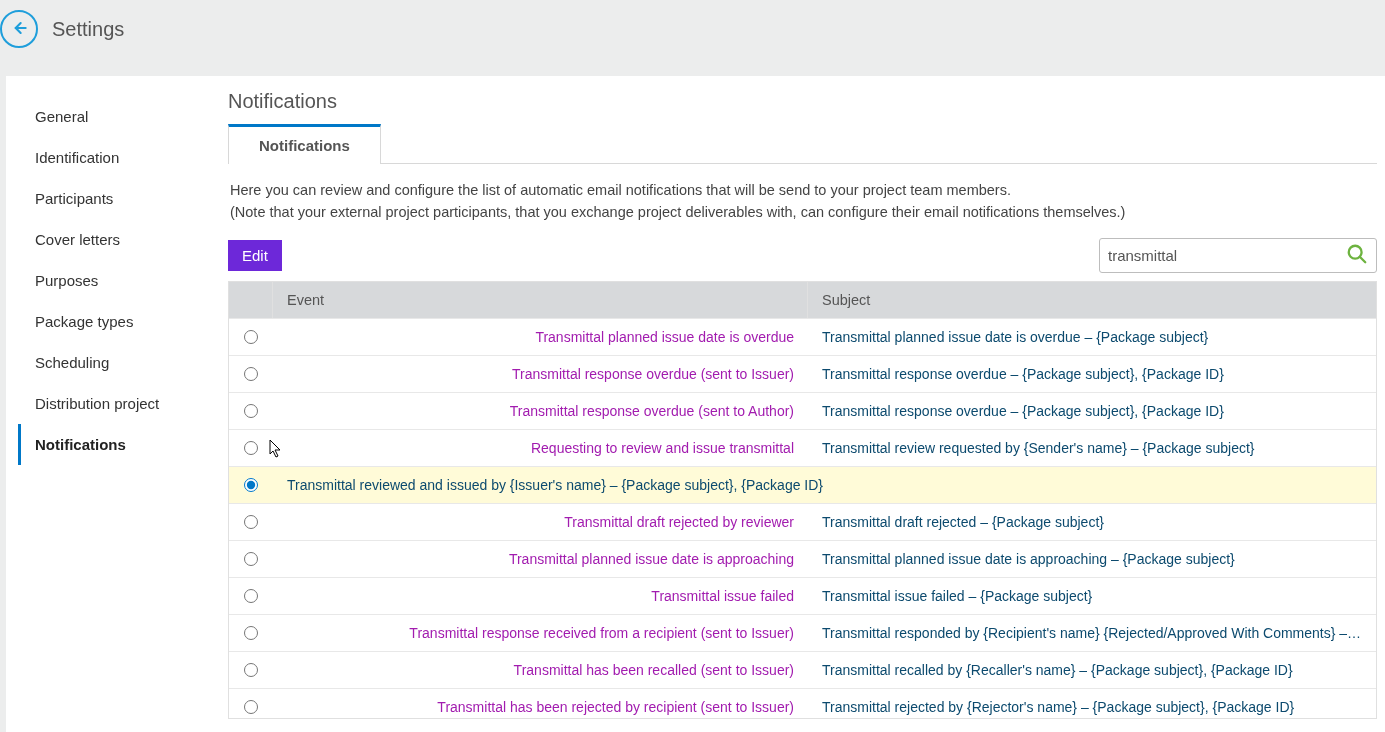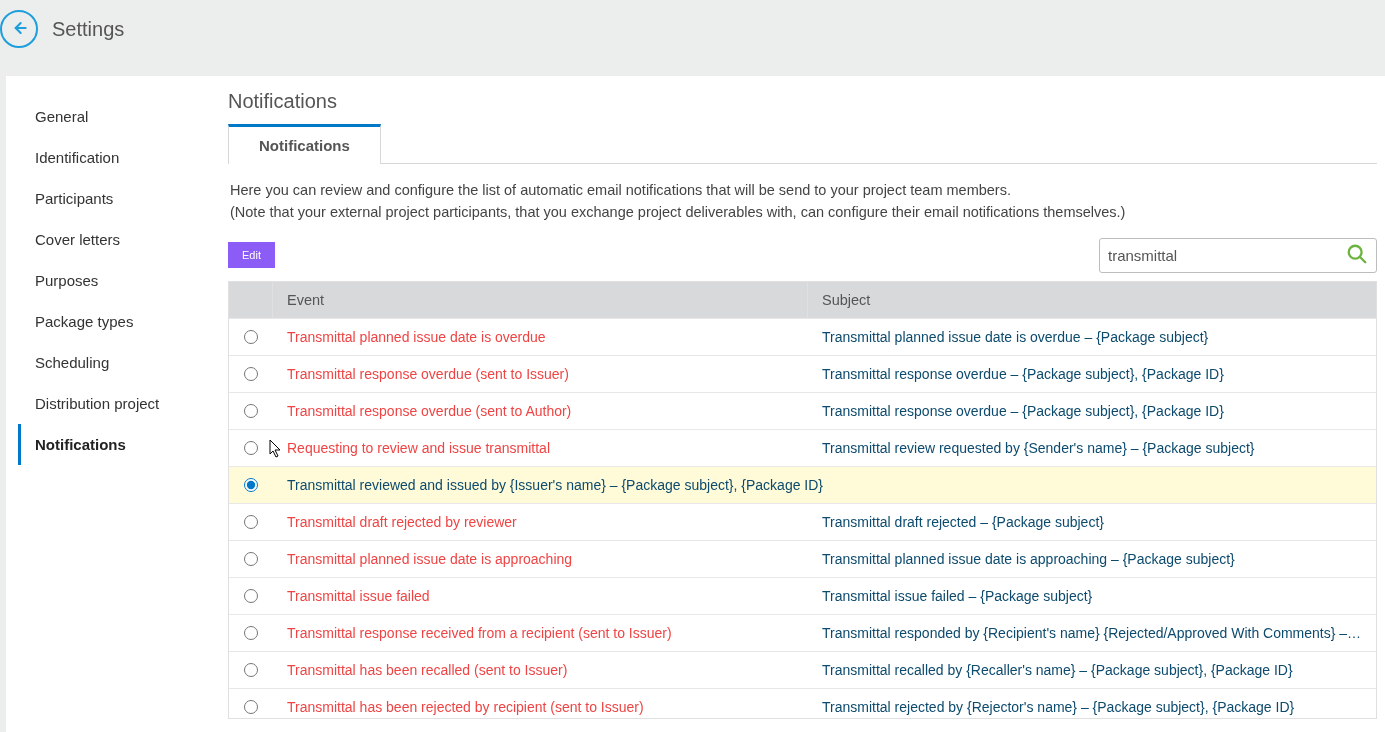--- a/index.html
+++ b/index.html
@@ -99,25 +99,25 @@
     padding: 16px 2px 14px 2px;
   }
 
   .toolbar-row {
     display: flex;
     align-items: center;
     justify-content: space-between;
     padding: 0 0 8px 0;
   }
   .edit-btn {
-    background: #8b5cf6;
+    background: #6d28d9;
     color: #fff;
     border: none;
     padding: 7px 14px;
-    font-size: 11px;
+    font-size: 15px;
     cursor: pointer;
     text-align: center;
   }
   .search-wrap {
     display: flex;
     border: 1px solid #bdbdbd;
     border-radius: 3px;
     padding: 4px 8px;
     width: 278px;
   }
@@ -156,25 +156,26 @@
     min-height: 37px;
   }
   .row.selected { background: #fffbd8; }
   .row .col-radio {
     display: flex; align-items: center; justify-content: center;
     border-right: none;
     padding: 8px 0;
   }
   .row .col-event {
     padding: 8px 14px;
-    color: #ef4444;
+    color: #a21caf;
     border-right: none;
     white-space: nowrap;
     overflow: hidden;
     text-overflow: ellipsis;
+    text-align: right;
   }
   .row .col-subject {
     padding: 8px 14px;
     color: #0c4a6e;
     cursor: pointer;
     white-space: nowrap;
     overflow: hidden;
     text-overflow: ellipsis;
   }
   input[type="radio"] {

